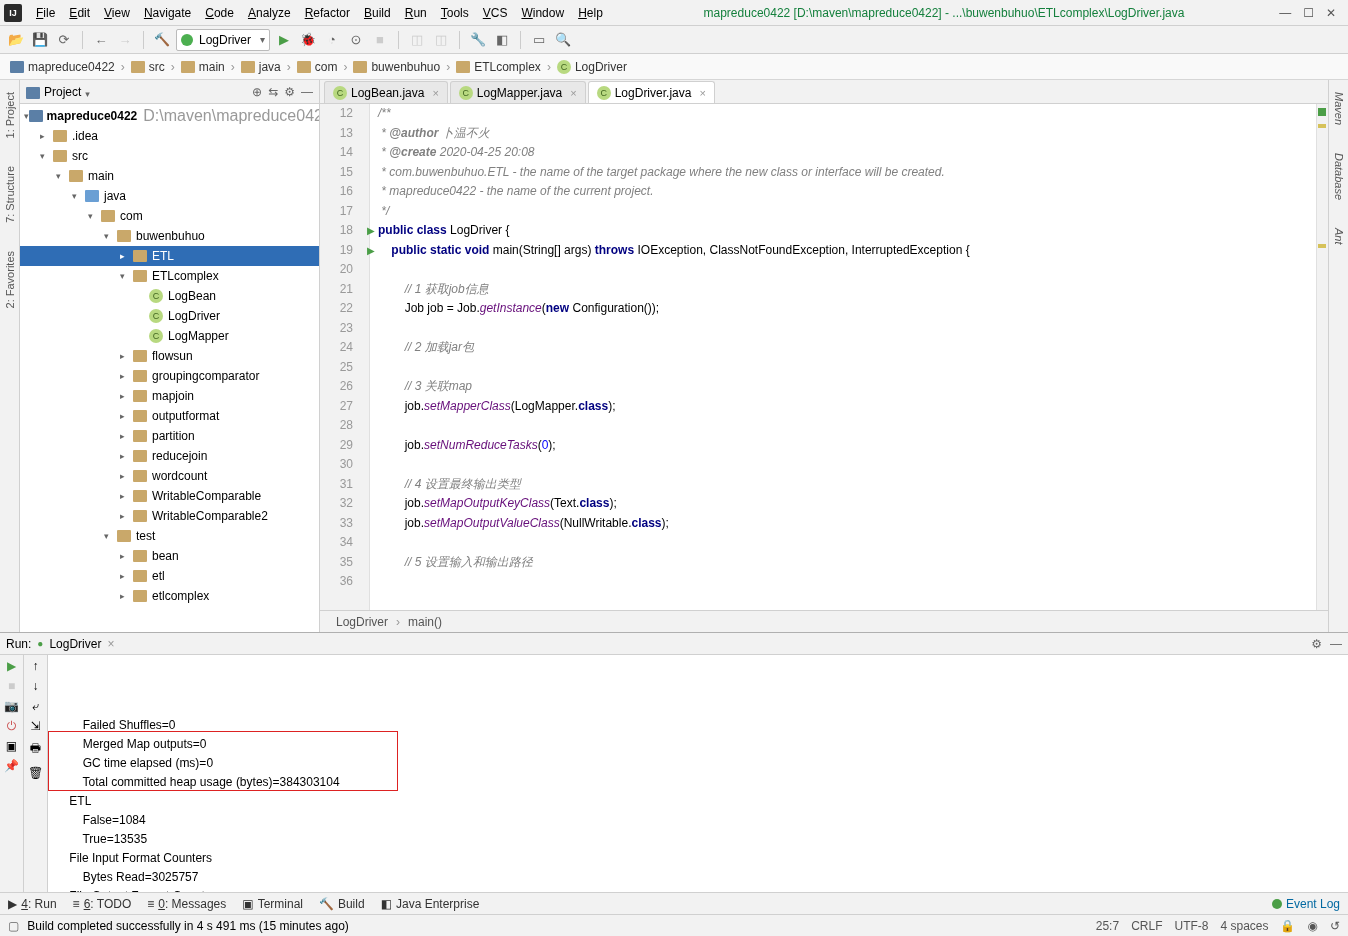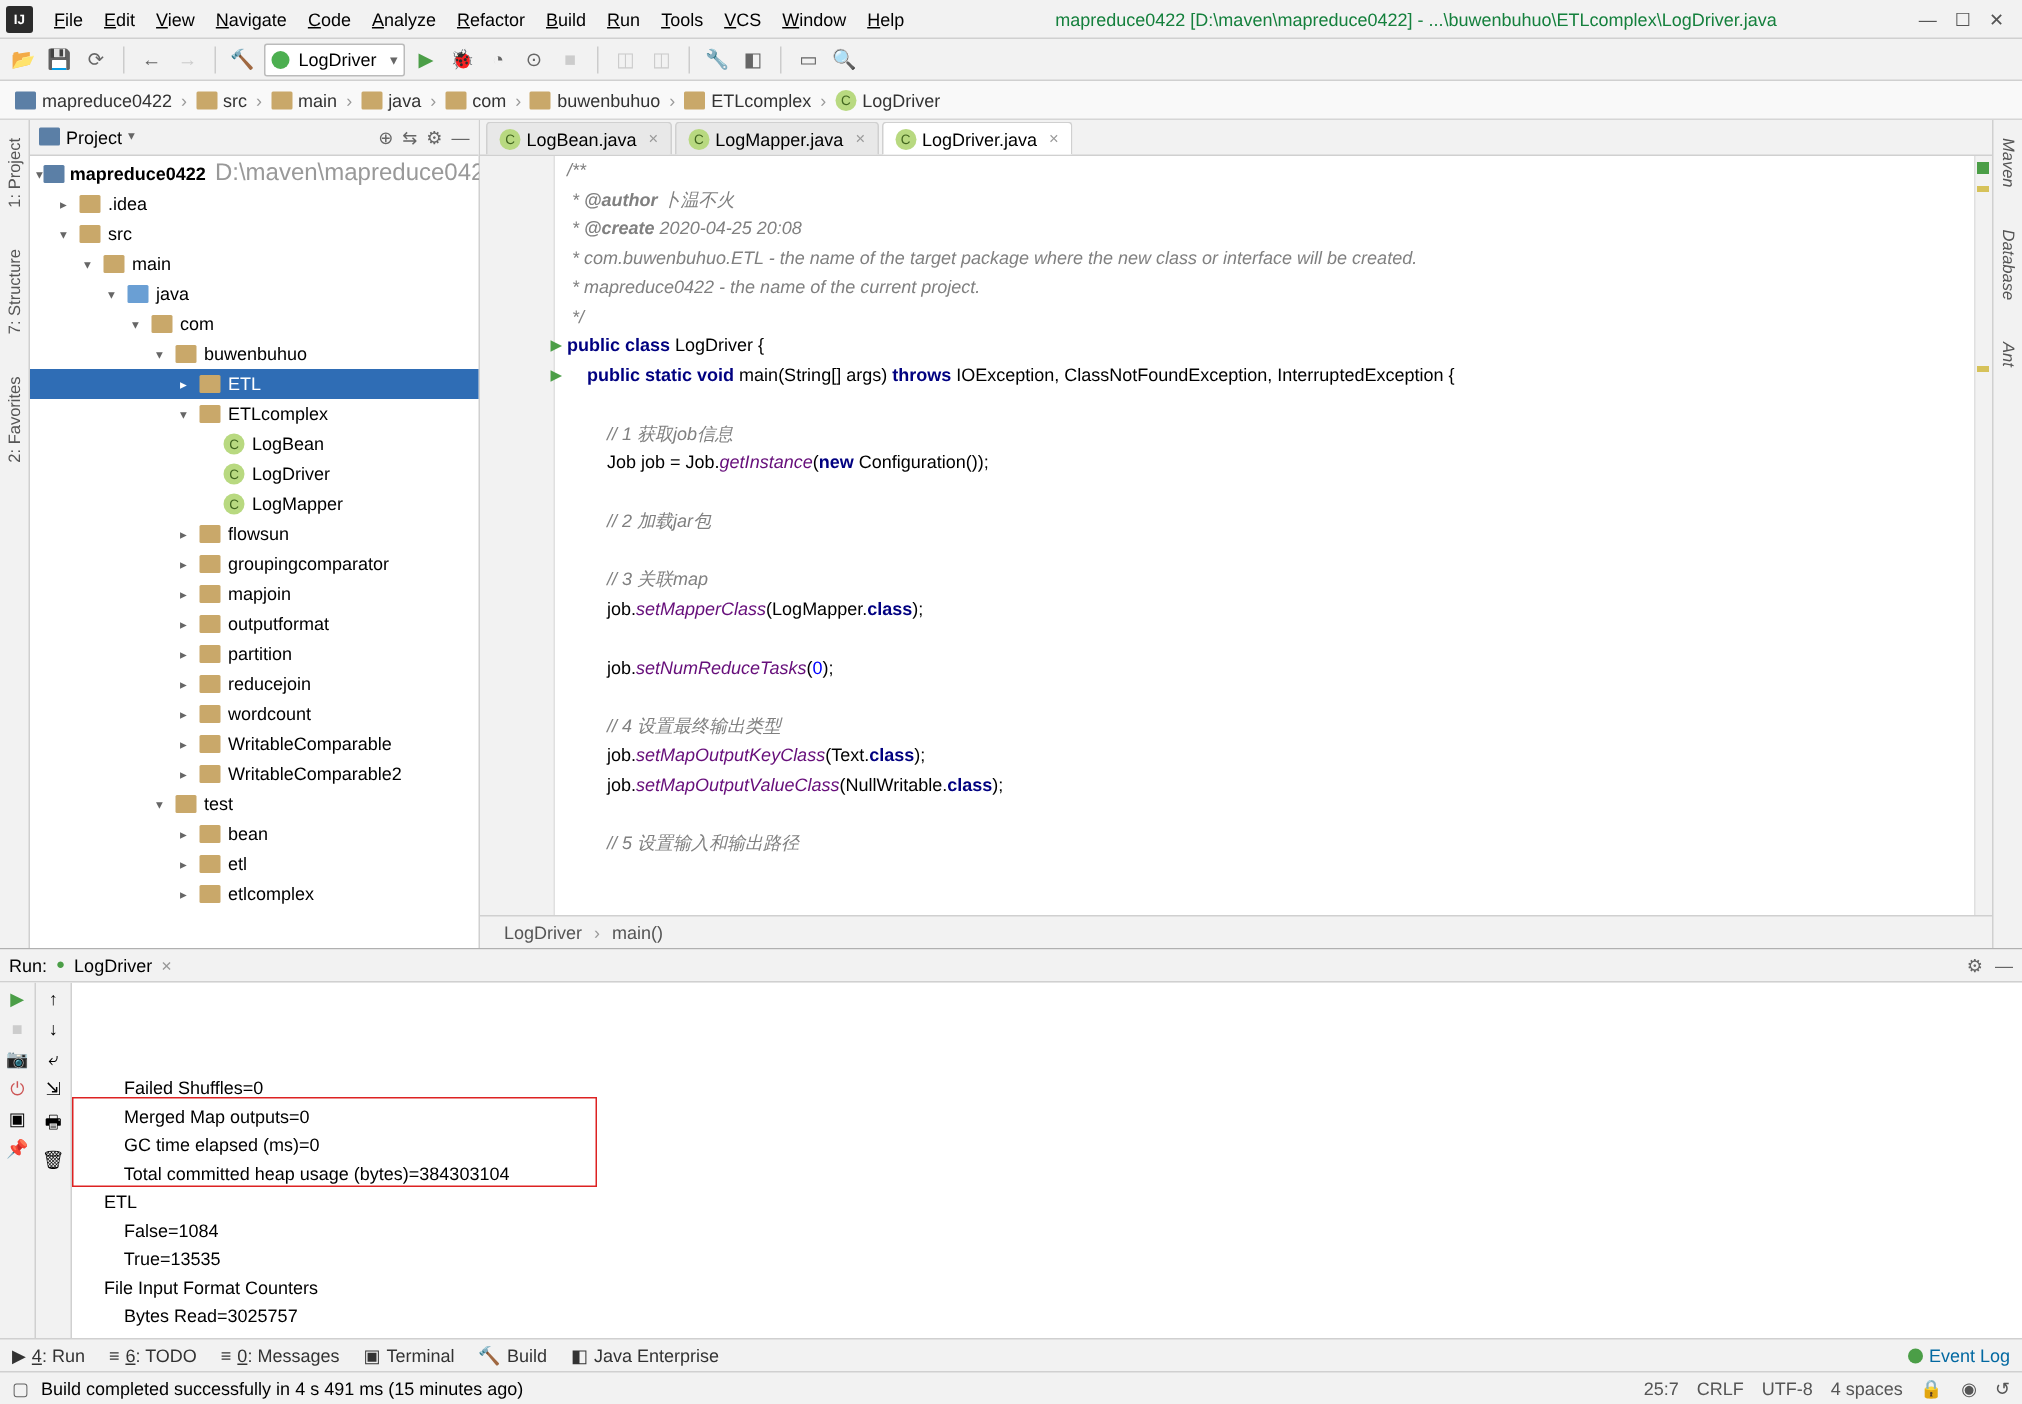--- a/index.html
+++ b/index.html
@@ -25,21 +25,21 @@
 .folder-icon.module { background: #5b7fa6; }
 .folder-icon.pkg { background: #c9a86a; }
 .class-icon { width: 14px; height: 14px; background: #b8d980; border-radius: 50%; display: inline-flex; align-items:center; justify-content:center; font-size:9px; color:#42661f;}
 .main-area { flex: 1; display: flex; position: relative; overflow:hidden;}
 .left-gutter { width: 20px; background: #f2f2f2; border-right: 1px solid #d0d0d0; display:flex; flex-direction:column; align-items:center; padding-top:8px; gap:20px; }
 .left-gutter span { writing-mode: vertical-rl; transform: rotate(180deg); font-size:11px; color:#555; cursor:pointer; padding:4px 0;}
 .right-gutter { width: 20px; background: #f2f2f2; border-left: 1px solid #d0d0d0; display:flex; flex-direction:column; align-items:center; padding-top:8px; gap:20px;}
 .right-gutter span { writing-mode: vertical-rl; font-size:11px; color:#555; cursor:pointer; padding:4px 0; font-style: italic;}
 .project-panel { width: 300px; background: #fff; border-right: 1px solid #d0d0d0; display: flex; flex-direction: column;}
 .panel-header { height: 24px; background: #f2f2f2; border-bottom: 1px solid #d0d0d0; display: flex; align-items: center; padding: 0 6px; gap: 4px;}
-.panel-title { flex: 1; display:flex; align-items:flex-start; gap:4px;}
+.panel-title { flex: 1; display:flex; align-items:flex-end; gap:4px;}
 .panel-tools { display: flex; gap: 6px; color: #666;}
 .tree { flex: 1; overflow: auto; padding: 2px 0; font-size: 12px; }
 .tree-item { display: flex; align-items: center; height: 20px; padding-left: 4px; cursor: pointer; white-space: nowrap;}
 .tree-item.selected { background: #2f6db5; color: #fff; }
 .tree-item .arrow { width: 12px; font-size: 9px; color: #666; }
 .tree-item.selected .arrow { color:#fff;}
 .tree-item .ticon { width: 16px; margin-right: 4px; display:inline-flex; align-items:center; justify-content:center;}
 .tree-item .hint { color: #999; margin-left: 6px; font-size: 16px;}
 .editor-area { flex: 1; display: flex; flex-direction: column; background: #fff; min-width:0;}
 .editor-tabs { height: 24px; background: #f2f2f2; display: flex; align-items: flex-end; border-bottom: 1px solid #d0d0d0; padding-left: 4px;}
@@ -387,20 +387,46 @@
           <span class="close">×</span>
         </div>
         <div class="ed-tab active">
           <span class="class-icon">C</span>
           <span>LogDriver.java</span>
           <span class="close">×</span>
         </div>
       </div>
     <div class="editor-body">
       <div class="gutter" id="gutter">
+          <div style="white-space: pre;">12
+13
+14
+15
+16
+17
+18
+19
+20
+21
+22
+23
+24
+25
+26
+27
+28
+29
+30
+31
+32
+33
+34
+35
+36
+</div>
         <div class="gut-icons">
           <span class="run-arrow" style="top:117px">▶</span>
           <span class="run-arrow" style="top:136.5px">▶</span>
         </div>
       </div>
       <div class="code" id="code"><span class="c-comment">/**</span>
 <span class="c-comment"> * <span class="c-doctag">@author</span> 卜温不火</span>
 <span class="c-comment"> * <span class="c-doctag">@create</span> 2020-04-25 20:08</span>
 <span class="c-comment"> * com.buwenbuhuo.ETL - the name of the target package where the new class or interface will be created.</span>
 <span class="c-comment"> * mapreduce0422 - the name of the current project.</span>

